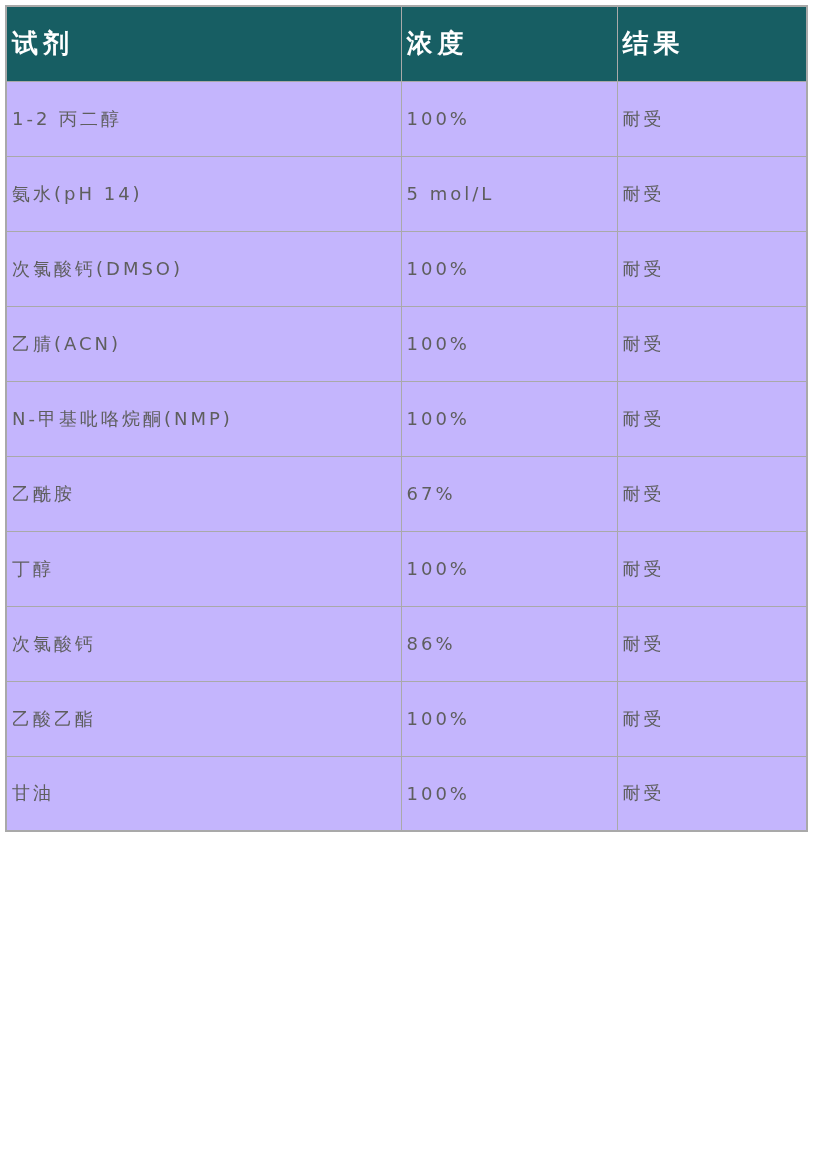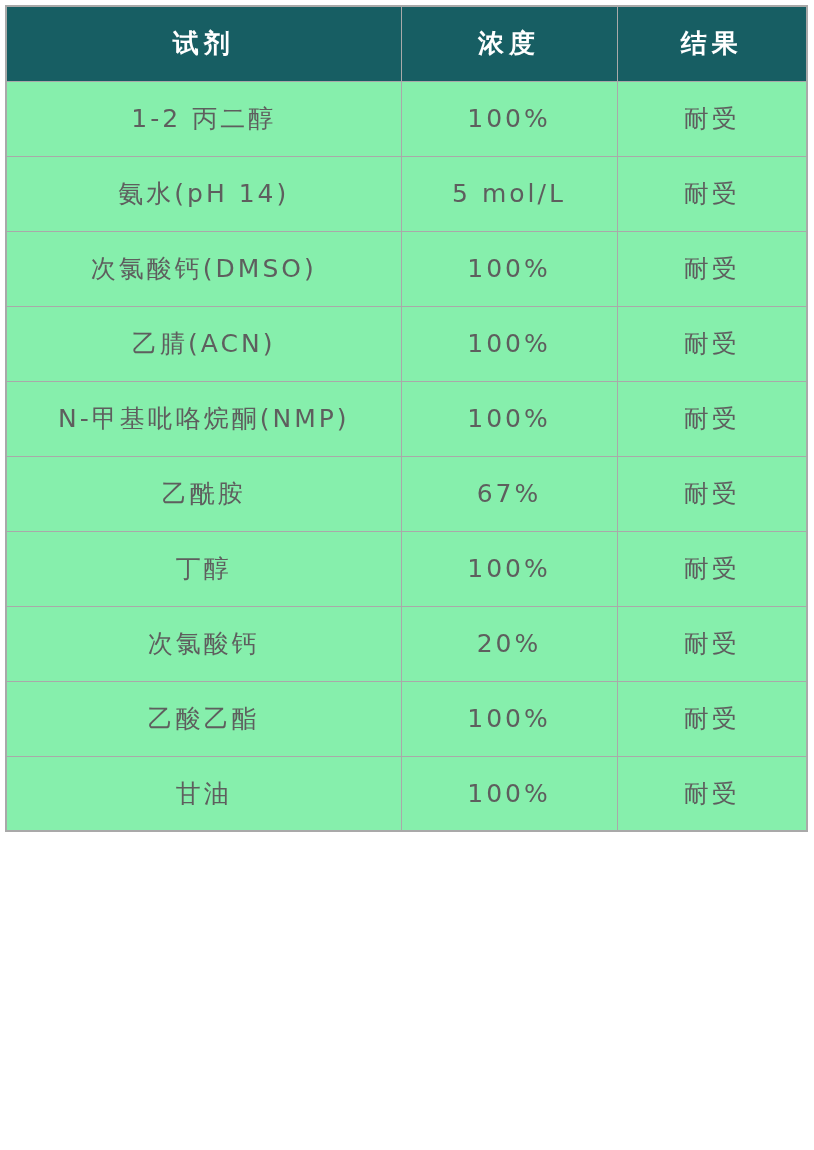--- a/index.html
+++ b/index.html
@@ -18,39 +18,39 @@
     border-collapse: collapse;
     table-layout: fixed;
     width: 801px;
     border: 2px solid #A9A9A9;
   }
   table.resistance-table col.col-reagent { width: 395px; }
   table.resistance-table col.col-concentration { width: 216px; }
   table.resistance-table col.col-result { width: 190px; }
   th, td {
     border: 1px solid #A9A9A9;
-    text-align: center;
+    text-align: left;
     vertical-align: middle;
     padding: 0 5px;
     overflow: hidden;
     white-space: nowrap;
   }
   thead th {
     height: 75px;
     background: #175E63;
     color: #FFFFFF;
     font-size: 26px;
     font-weight: bold;
     letter-spacing: 5px;
   }
   tbody td {
     height: 75px;
-    background: #86efac;
+    background: #c4b5fd;
     color: #5E5E5E;
-    font-size: 25px;
+    font-size: 18px;
     font-weight: normal;
     letter-spacing: 3px;
   }
 </style>
 </head>
 <body>
 
 <div class="table-wrap">
   <table class="resistance-table">
     <colgroup>
@@ -96,21 +96,21 @@
         <td>67%</td>
         <td>耐受</td>
       </tr>
       <tr>
         <td>丁醇</td>
         <td>100%</td>
         <td>耐受</td>
       </tr>
       <tr>
         <td>次氯酸钙</td>
-        <td>20%</td>
+        <td>86%</td>
         <td>耐受</td>
       </tr>
       <tr>
         <td>乙酸乙酯</td>
         <td>100%</td>
         <td>耐受</td>
       </tr>
       <tr>
         <td>甘油</td>
         <td>100%</td>

